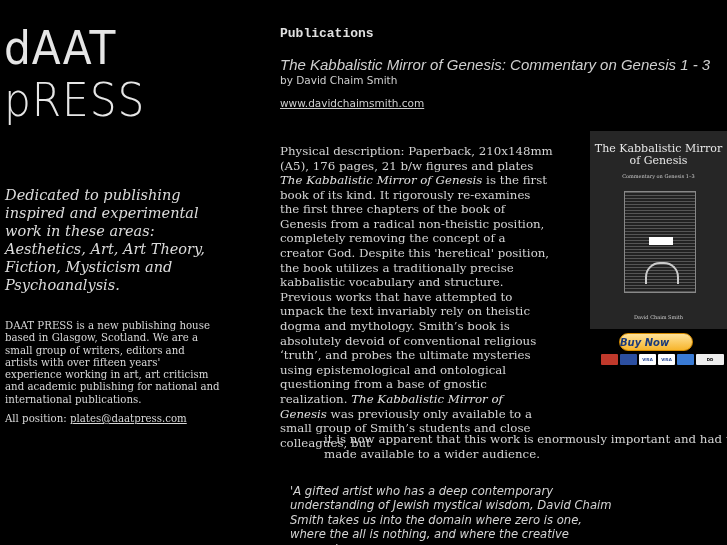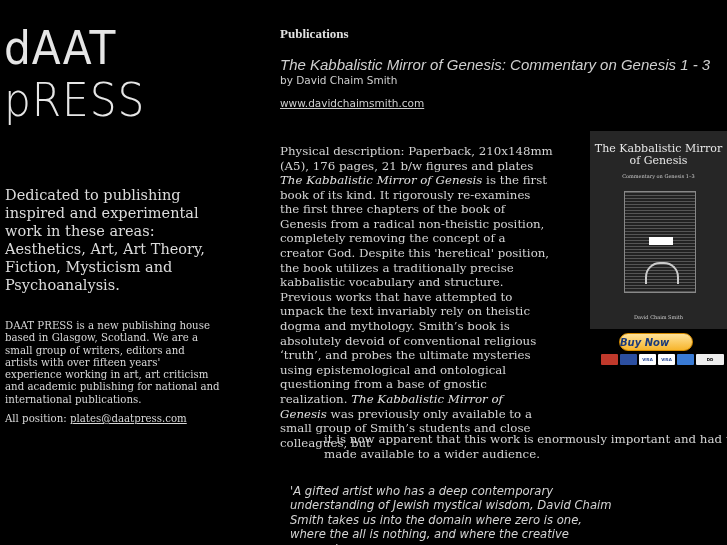--- a/index.html
+++ b/index.html
@@ -1,26 +1,26 @@
 <!DOCTYPE html>
 <html><head>
 <meta charset="utf-8">
 <style>
   html, body { margin:0; padding:0; background:#000; }
   body { width:727px; height:545px; overflow:hidden; position:relative; color:#d0d0d0; }
   .sidebar { position:absolute; left:0; top:0; width:260px; }
   .logo { position:absolute; left:4px; top:22px; font-family:"DejaVu Sans", sans-serif; font-weight:200; color:#e6e6e6; letter-spacing:1px; }
   .logo .l1 { font-size:46px; line-height:52px; font-weight:normal; transform:scaleX(0.92); transform-origin:left; display:block; -webkit-text-stroke:0; }
   .logo .l2 { font-size:46px; line-height:52px; display:block; transform:scaleX(0.92); transform-origin:left; }
-  .tagline { position:absolute; left:5px; top:186px; width:215px; font-family:"DejaVu Serif", serif; font-size:14.5px; line-height:18px; color:#dcdcdc; }
+  .tagline { position:absolute; left:5px; top:186px; width:215px; font-family:"DejaVu Serif", serif; font-style:italic; font-size:14.5px; line-height:18px; color:#dcdcdc; }
   .about { position:absolute; left:5px; top:320px; width:215px; font-family:"DejaVu Serif", serif; font-size:10.2px; line-height:12.3px; color:#d8d8d8; }
   .enq { position:absolute; left:5px; top:413px; font-family:"DejaVu Serif", serif; font-size:10.2px; color:#d8d8d8; }
   .enq a { color:#d8d8d8; text-decoration:underline; }
   .main { position:absolute; left:280px; top:0; width:440px; }
-  .pub-title { position:absolute; left:0; top:26px; font-family:Liberation Serif, serif; font-weight:bold; font-size:13px; color:#e0e0e0; }
+  .pub-title { position:absolute; left:0; top:26px; font-family:Liberation Mono, monospace; font-weight:bold; font-size:13px; color:#e0e0e0; }
   .book-title { position:absolute; left:0; top:56px; font-family:Liberation Sans, sans-serif; font-style:italic; font-size:15px; color:#cfcfcf; white-space:nowrap; }
   .author { position:absolute; left:0; top:74px; font-family:"DejaVu Sans", sans-serif; font-size:10.5px; color:#cfcfcf; }
   .site { position:absolute; left:0; top:97px; font-family:"DejaVu Sans", sans-serif; font-size:10.5px; color:#cfcfcf; text-decoration:underline; }
   .phys { position:absolute; left:0; top:129px; width:280px; font-family:"DejaVu Serif", serif; font-size:11.8px; line-height:14.6px; color:#d4d4d4;margin-top:15px; }
   .desc { position:absolute; left:0; top:173px; width:270px; font-family:"DejaVu Serif", serif; font-size:11.8px; line-height:14.6px; color:#d4d4d4; }
   .desc i { color:#e0e0e0; }
   .desc-tail { position:absolute; left:0; top:432px; width:440px; font-family:"DejaVu Serif", serif; font-size:11.8px; line-height:14.6px; color:#d4d4d4;margin-left:44px; }
   .quote { position:absolute; left:10px; top:484px; width:330px; font-family:"DejaVu Sans", sans-serif; font-style:italic; font-size:11.6px; line-height:14.4px; color:#d4d4d4; }
   .cover { position:absolute; left:590px; top:131px; width:137px; height:198px; background:#262626; }
   .cover .ct { position:absolute; top:12px; width:100%; text-align:center; font-family:"DejaVu Serif", serif; color:#e8e8e8; font-size:11px; line-height:12px; }

